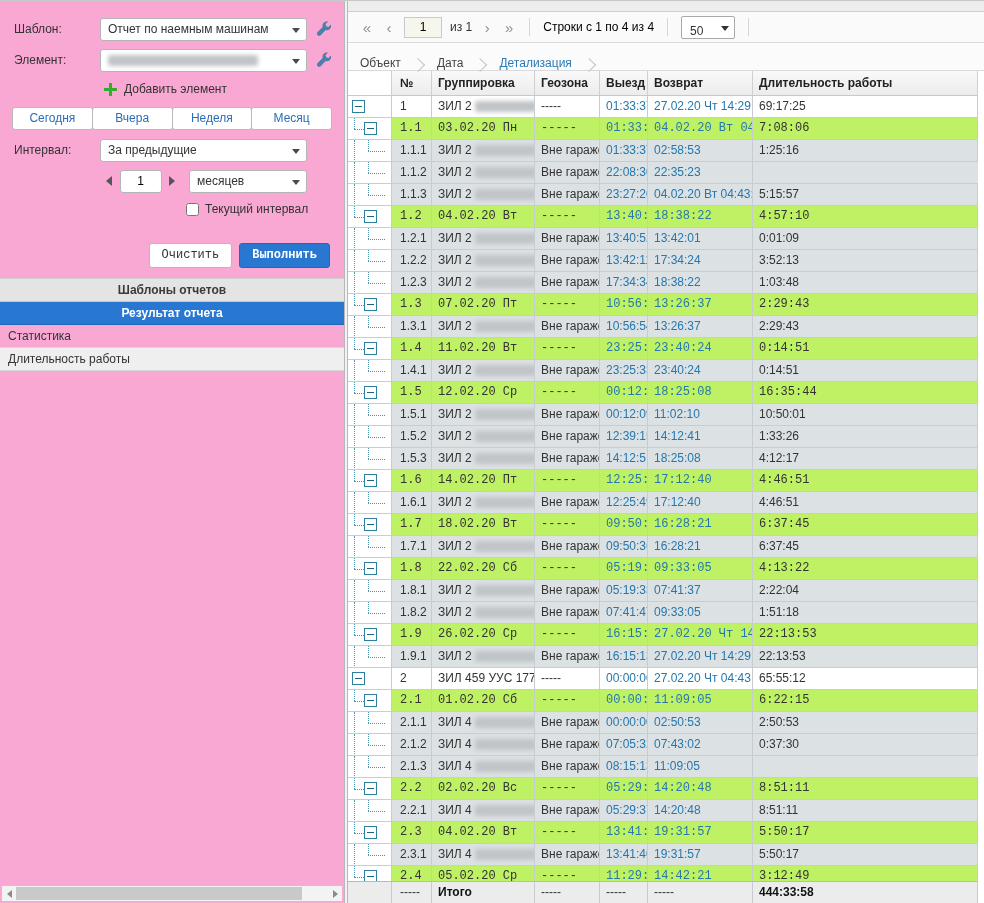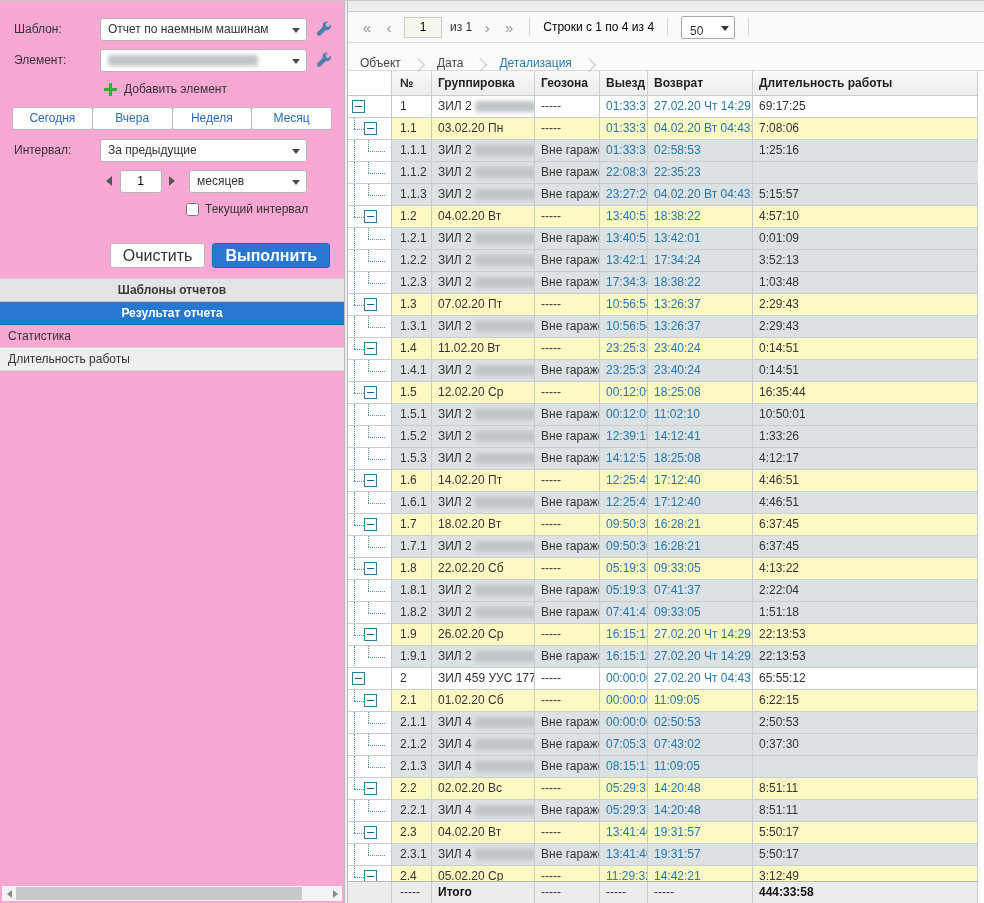--- a/index.html
+++ b/index.html
@@ -33,21 +33,21 @@
   .arrow-btn { width:14px; height:14px; display:flex; align-items:center; justify-content:center; cursor:pointer; }
   .tri-left { width:0; height:0; border-top:5px solid transparent; border-bottom:5px solid transparent; border-right:6px solid #555; }
   .tri-right { width:0; height:0; border-top:5px solid transparent; border-bottom:5px solid transparent; border-left:6px solid #555; }
   .count-input { width:42px; height:23px; border:1px solid #b5b5b5; border-radius:3px; text-align:center;
                  font-family:"Liberation Sans",sans-serif; font-size:12px; margin:0 5px; }
   .unit-select { width:118px; flex:none; margin-left:12px; }
   .check-row { display:flex; align-items:center; margin:4px 32px 25px 186px; height:18px; }
   .check-row input { width:13px; height:13px; margin-right:6px; }
   .actions-row { display:flex; justify-content:flex-end; margin:6px 14px 10px 0; height:25px; }
   .btn { height:25px; border-radius:3px; padding:0 12px; line-height:23px; cursor:pointer;
-         font-family:Liberation Sans, sans-serif; font-size:16px; }
+         font-family:Liberation Mono, monospace; font-size:12px; }
   .btn-clear { background:#fff; border:1px solid #b9b9b9; color:#333; margin-right:7px; }
   .btn-run { background:#2878d2; border:1px solid #2167bb; color:#fff; font-weight:bold; }
   .sections { margin-top:4px; border-top:1px solid #cfcfcf; }
   .section { height:23px; line-height:22px; border-bottom:1px solid #d8d8d8; padding:0 8px; cursor:pointer; }
   .section.hdr { background:#e4e4e4; text-align:center; font-weight:bold; color:#3a3a3a; border-bottom:1px solid #c6c6c6; }
   .section.sel { background:#2878d2; text-align:center; font-weight:bold; color:#fff; border-bottom:1px solid #2167bb; }
   .section.alt { background:#efefef; }
   .hscroll { position:absolute; left:2px; right:2px; bottom:2px; height:15px; background:#f3f3f3; display:flex; align-items:center; }
   .hs-arrow { width:14px; height:15px; display:flex; align-items:center; justify-content:center; cursor:pointer; flex:none; }
   .hs-tri-l { width:0;height:0;border-top:4px solid transparent;border-bottom:4px solid transparent;border-right:5px solid #8a8a8a; }
@@ -78,21 +78,21 @@
   .crumb-sep { width:10px; height:10px; border-top:1px solid #c4c4c4; border-right:1px solid #c4c4c4;
                transform:rotate(45deg); margin:0 12px 0 10px; flex:none; }
 
   
   .grid { flex:1; display:flex; flex-direction:column; overflow:hidden; width:630px; }
   .grid-hdr { height:25px; flex:none; display:flex; background:linear-gradient(#f9f9f9,#ececec); border-bottom:1px solid #c9c9c9; }
   .grid-hdr .cell { font-weight:bold; color:#222; line-height:24px; border-right:1px solid #d0d0d0; }
   .grid-body { flex:1; overflow:hidden; }
   .grid-row { display:flex; height:22px; border-bottom:1px solid #c8cdd1; cursor:pointer; }
   .grid-row.lvl0 { background:#fff; }
-  .grid-row.lvl1 { background:#fef9c3; }
+  .grid-row.lvl1 { background:#bef264;font-family:Liberation Mono, monospace; }
   .grid-row.lvl2 { background:#dce1e4; }
   .cell { line-height:21px; padding-left:6px; overflow:hidden; white-space:nowrap; border-right:1px solid #c6ccd0; }
   .c-tree { width:44px; flex:none; background:#fff; position:relative; padding:0; }
   .c-num { width:40px; flex:none; padding-left:8px; }
   .c-group { width:103px; flex:none; }
   .c-geo { width:65px; flex:none; }
   .c-dep { width:48px; flex:none; }
   .c-ret { width:105px; flex:none; }
   .c-dur { width:225px; flex:none; }
   .time { color:#2577ae; }

